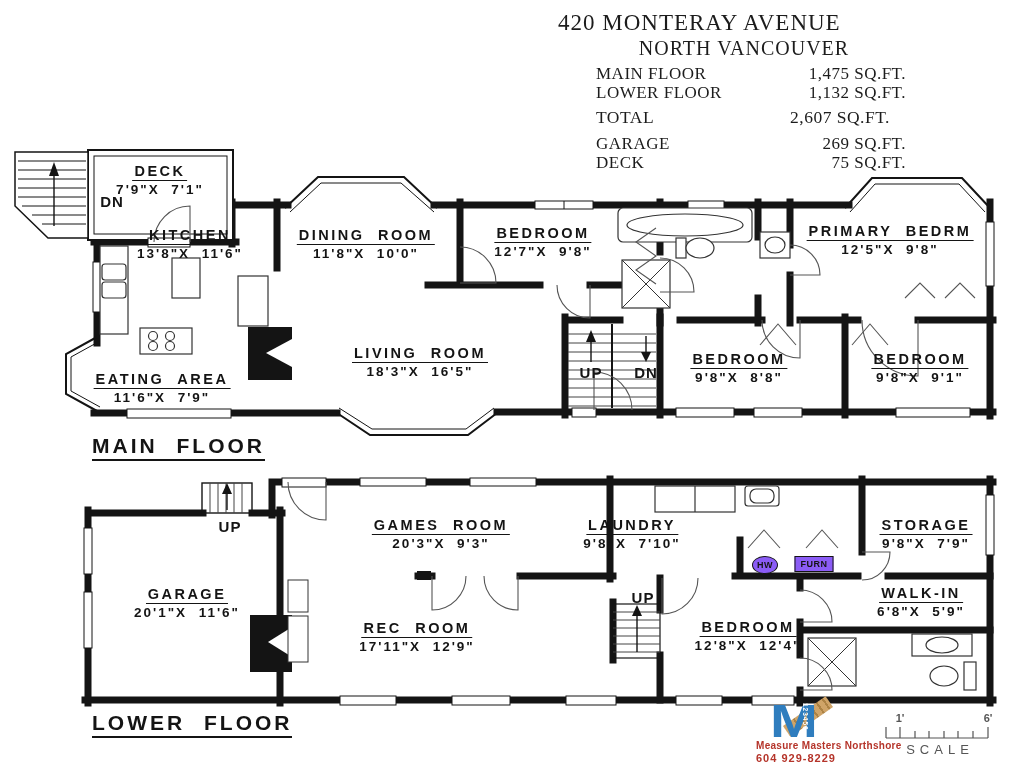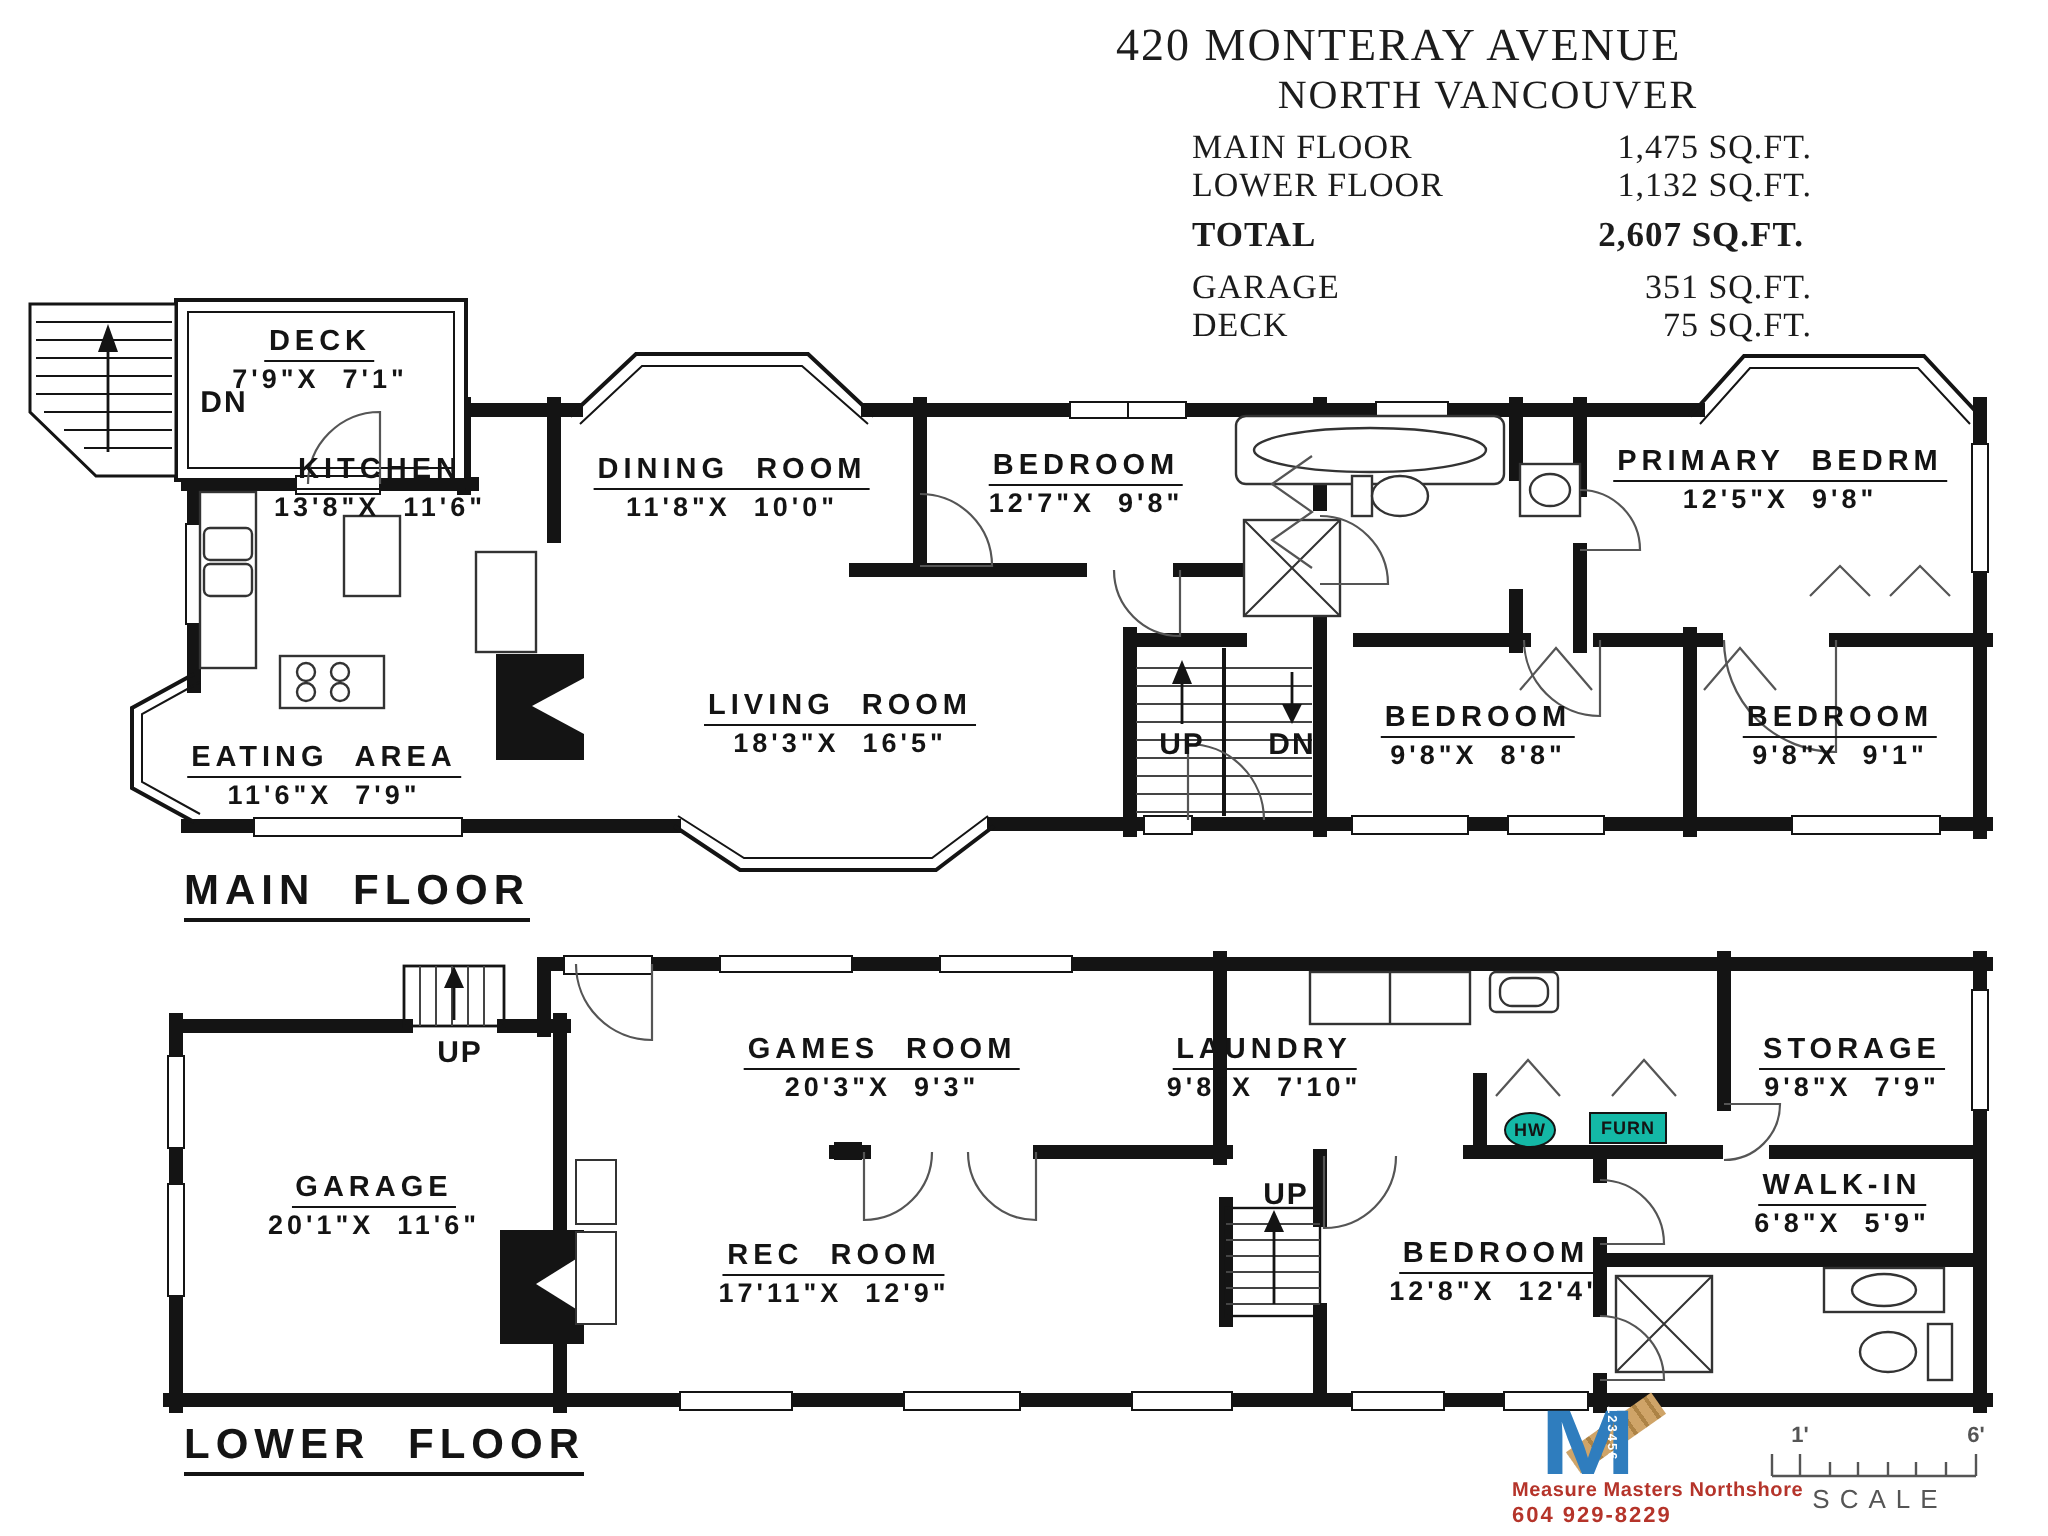--- a/index.html
+++ b/index.html
@@ -8,37 +8,37 @@
   #canvas { position:relative; width:1024px; height:768px; background:#fff; }
   svg.plan { position:absolute; left:0; top:0; }
 
   
   .title-block { position:absolute; left:558px; top:10px; width:372px;
                  font-family:"Liberation Serif", serif; color:#1c1c1c; }
   .addr1 { font-size:23px; text-align:left; letter-spacing:1px; }
   .addr2 { font-size:20px; text-align:center; letter-spacing:1px; margin-top:1px; }
   .tb-rows { margin-left:38px; width:310px; margin-top:4px; }
   .tb-row { display:flex; justify-content:space-between; font-size:17px; line-height:19px; letter-spacing:0.5px; }
-  .tb-row.total { font-weight:bold; margin:6px 4px 7px 0; font-size:17.5px;text-align:right; }
+  .tb-row.total { font-weight:normal; margin:6px 16px 7px 0; font-size:17.5px;text-align:right; }
 
   
   .room-label { position:absolute; transform:translateX(-50%); text-align:center;
                 color:#141414; font-weight:bold; white-space:nowrap; z-index:5; }
   .room-name { display:inline-block; font-size:14.5px; letter-spacing:2.5px; word-spacing:7px;
                border-bottom:1.5px solid #141414; padding:0 2px 1px 2px; }
   .room-dims { font-size:13.5px; letter-spacing:2px; white-space:pre; margin-top:1px; }
 
   .floor-title { position:absolute; color:#141414; font-weight:bold; font-size:21px;
                  letter-spacing:3px; word-spacing:10px; border-bottom:2px solid #141414;
                  padding-bottom:1px; z-index:5; }
 
   .small-label { position:absolute; transform:translate(-50%,0); color:#141414;
                  font-weight:bold; font-size:15px; letter-spacing:1px; z-index:5; }
   .fix-label { position:absolute; transform:translate(-50%,-50%); color:#141414;
-               font-weight:bold; font-size:9px; letter-spacing:0.5px; background:#14b8a6;
+               font-weight:bold; font-size:9px; letter-spacing:0.5px; background:#8b5cf6;
                border:1.5px solid #141414; padding:2px 5px; z-index:5; }
   .fix-label.round { border-radius:50%; padding:3px 4px; }
 
   
   .logo { position:absolute; left:756px; top:700px; width:150px; z-index:5; }
   .logo-art { position:relative; width:90px; height:40px; }
   .logo-m { position:absolute; left:14px; top:-6px; font-size:46px; font-weight:bold;
             color:#2f7dbe; transform:scaleX(1.25); transform-origin:left; z-index:2; }
   .logo-tape { position:absolute; left:26px; top:10px; width:52px; height:13px; z-index:1;
                background:repeating-linear-gradient(90deg,#cfa468 0 5px,#ad8345 5px 7px);
@@ -248,21 +248,21 @@
       <div class="tb-row">
         <span>LOWER FLOOR</span>
         <span>1,132 SQ.FT.</span>
       </div>
       <div class="tb-row total">
         <span>TOTAL</span>
         <span>2,607 SQ.FT.</span>
       </div>
       <div class="tb-row">
         <span>GARAGE</span>
-        <span>351 SQ.FT.</span>
+        <span>269 SQ.FT.</span>
       </div>
       <div class="tb-row">
         <span>DECK</span>
         <span>75 SQ.FT.</span>
       </div>
     </div>
   </div>
 
   <div class="room-label" style="left:160px; top:162px;">
     <span class="room-name">DECK</span>

